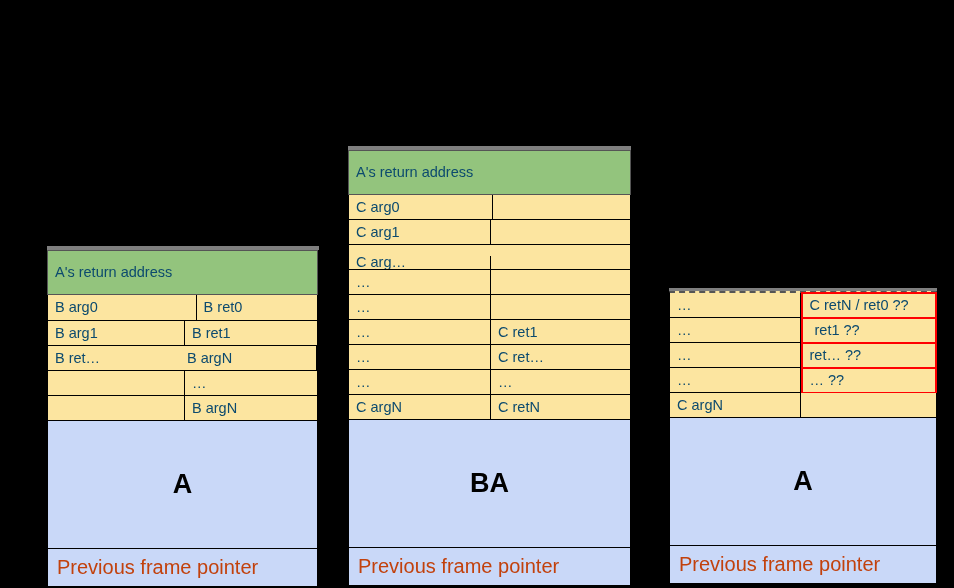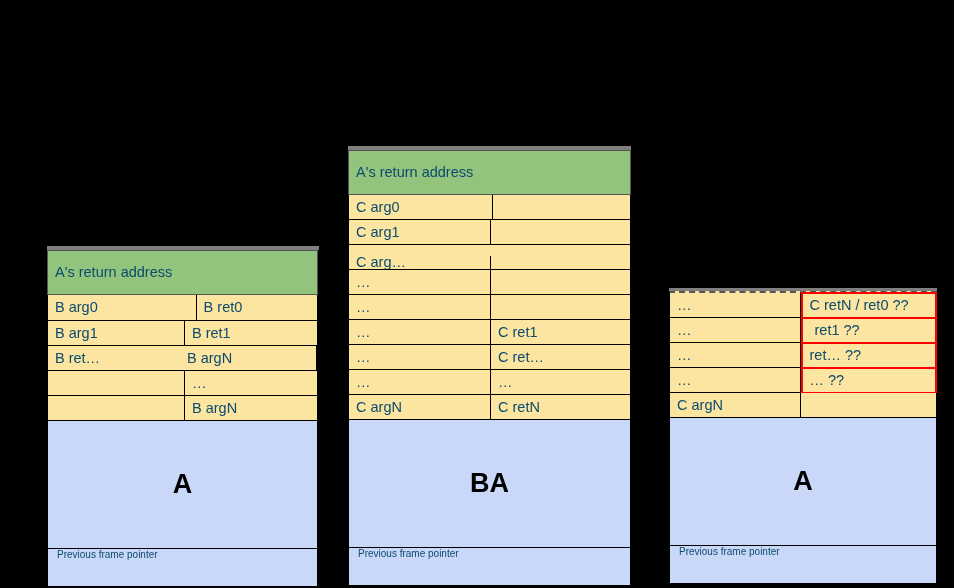--- a/index.html
+++ b/index.html
@@ -97,24 +97,24 @@
     font-weight: bold;
     color: #000000;
   }
   .frame-footer {
     box-sizing: border-box;
     width: 100%;
     background: #c9d8f8;
     border: 1px solid #000000;
     border-top-width: 0;
     display: flex;
-    align-items: flex-start;
+    align-items: center;
     padding-left: 9px;
-    font-size: 10px;
-    color: #0c4a6e;
+    font-size: 20px;
+    color: #c2410c;
   }
 
   .fb-a   { font-size: 27px; }
   .fb-ba  { font-size: 27px; }
 </style>
 </head>
 <body>
 
 <div class="col-shadow" style="left:47px; top:246px; width:272px; height:4px;"></div>
 <div class="stack-column" style="left:47px; top:250px; width:271px;">

